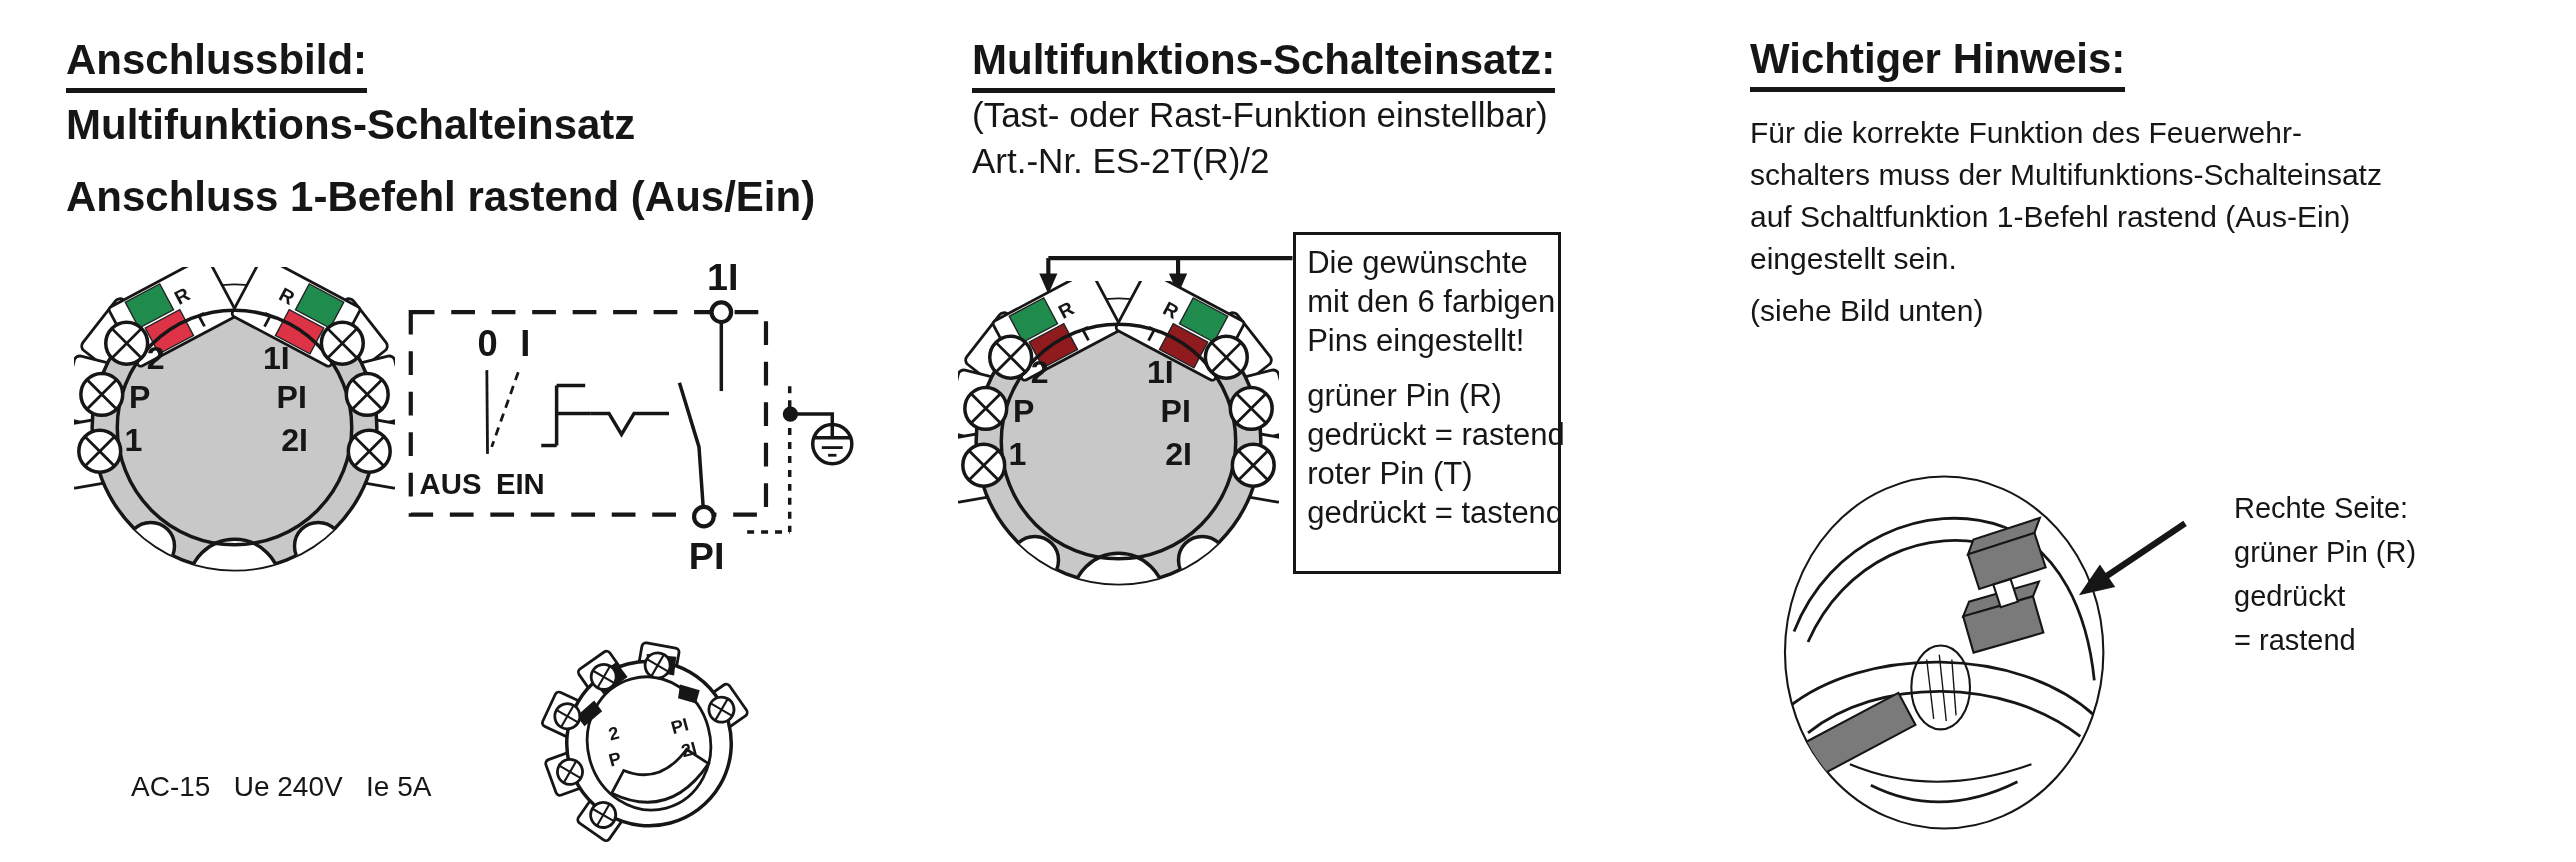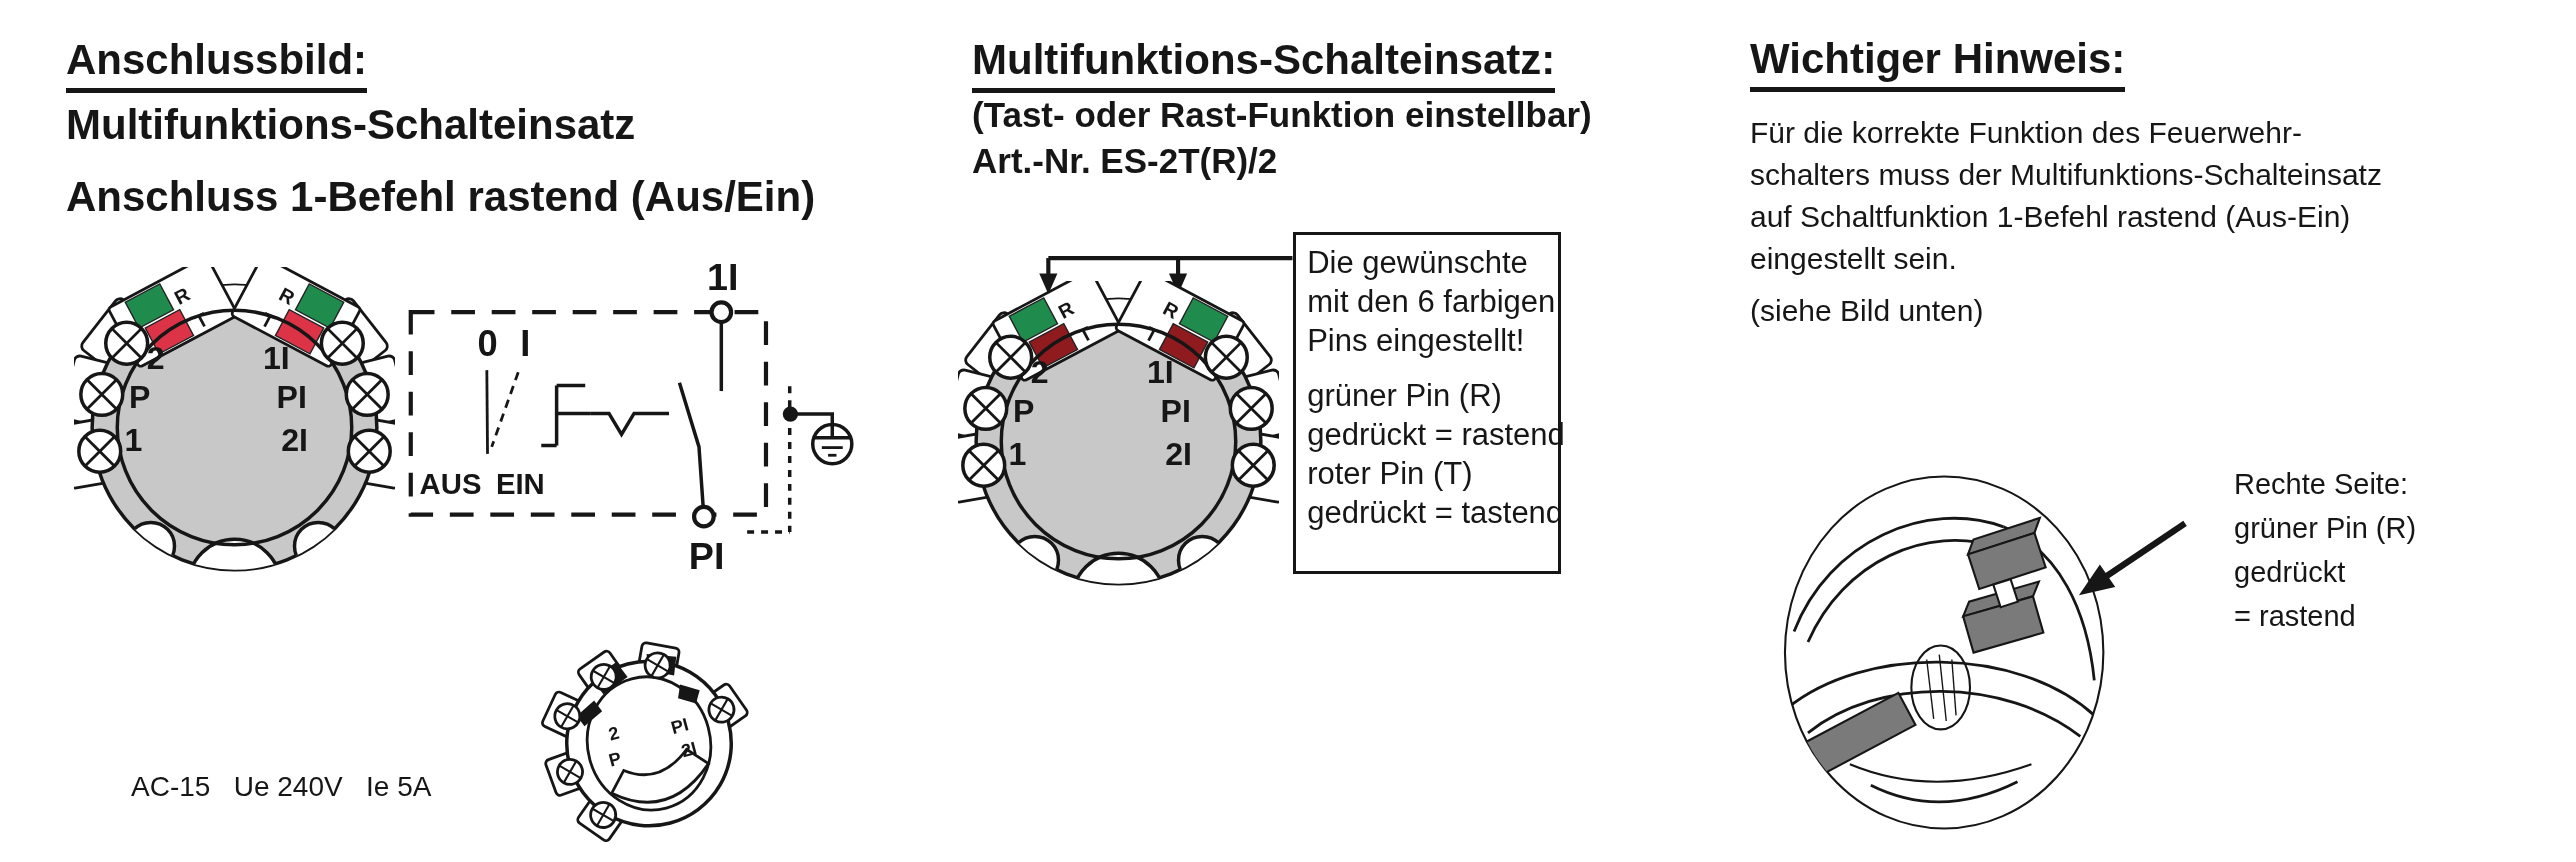--- a/index.html
+++ b/index.html
@@ -2,28 +2,28 @@
 <html style="--ink: #161616; --body-gray: #c8c8c8; --green: #1f8b4d; --red-bright: #dd3347; --red-dark: #8f1b1f; --pin-gray: #7a7a7a;font-size:11.2px"><head>
 <meta charset="utf-8">
 <style>
   html,body{margin:0;padding:0;background:#fff;}
   #page{position:relative;width:2576px;height:863px;background:#ffffff;overflow:hidden;
         font-family:"Liberation Sans",sans-serif;color:var(--ink,#161616);}
   .abs{position:absolute;}
   .h1{font-size:42px;font-weight:700;letter-spacing:0;white-space:nowrap;}
   .h1 .ul{display:inline-block;border-bottom:5.6px solid var(--ink,#161616);padding-bottom:3.5px;}
   .h2{font-size:42px;font-weight:700;white-space:nowrap;}
-  .sub{font-size:35px;font-weight:700;white-space:nowrap;}
+  .sub{font-size:35px;font-weight:400;white-space:nowrap;}
   .body-txt{font-size:30px;line-height:42px;white-space:nowrap;}
   .body-txt .u2{text-decoration:underline;text-decoration-thickness:2.8px;text-underline-offset:4.9px;}
   .ratings{font-size:28px;line-height:43px;white-space:pre;}
   .note-box{box-sizing:border-box;width:268px;height:342px;border:3.5px solid var(--ink,#161616);
             background:#fff;padding:8.4px 11.2px;font-size:31px;line-height:39px;white-space:nowrap;}
   .note-box .p2{margin-top:15.4px;}
-  .caption{font-size:29px;line-height:44px;white-space:nowrap;}
+  .caption{font-size:29px;line-height:44px;white-space:nowrap;margin-top:24px;}
   svg text{font-family:"Liberation Sans",sans-serif;}
   .face-label{font-size:46px;font-weight:700;fill:var(--ink,#161616);}
   .pin-letter{font-size:28px;font-weight:700;fill:var(--ink,#161616);}
   .pin-green{fill:var(--green,#1f8b4d);stroke:#222;stroke-width:2;}
   .face--left .pin-red{fill:var(--red-bright,#dd3347);stroke:#222;stroke-width:2;}
   .face--mid  .pin-red{fill:var(--red-dark,#8f1b1f);stroke:#222;stroke-width:2;}
   .ckt-label{font-size:54px;font-weight:700;fill:var(--ink,#161616);}
   .ckt-small{font-size:42px;font-weight:700;fill:var(--ink,#161616);}
   .ckt-pos{font-size:52px;font-weight:700;fill:var(--ink,#161616);}
   .ink{stroke:var(--ink,#161616);}

